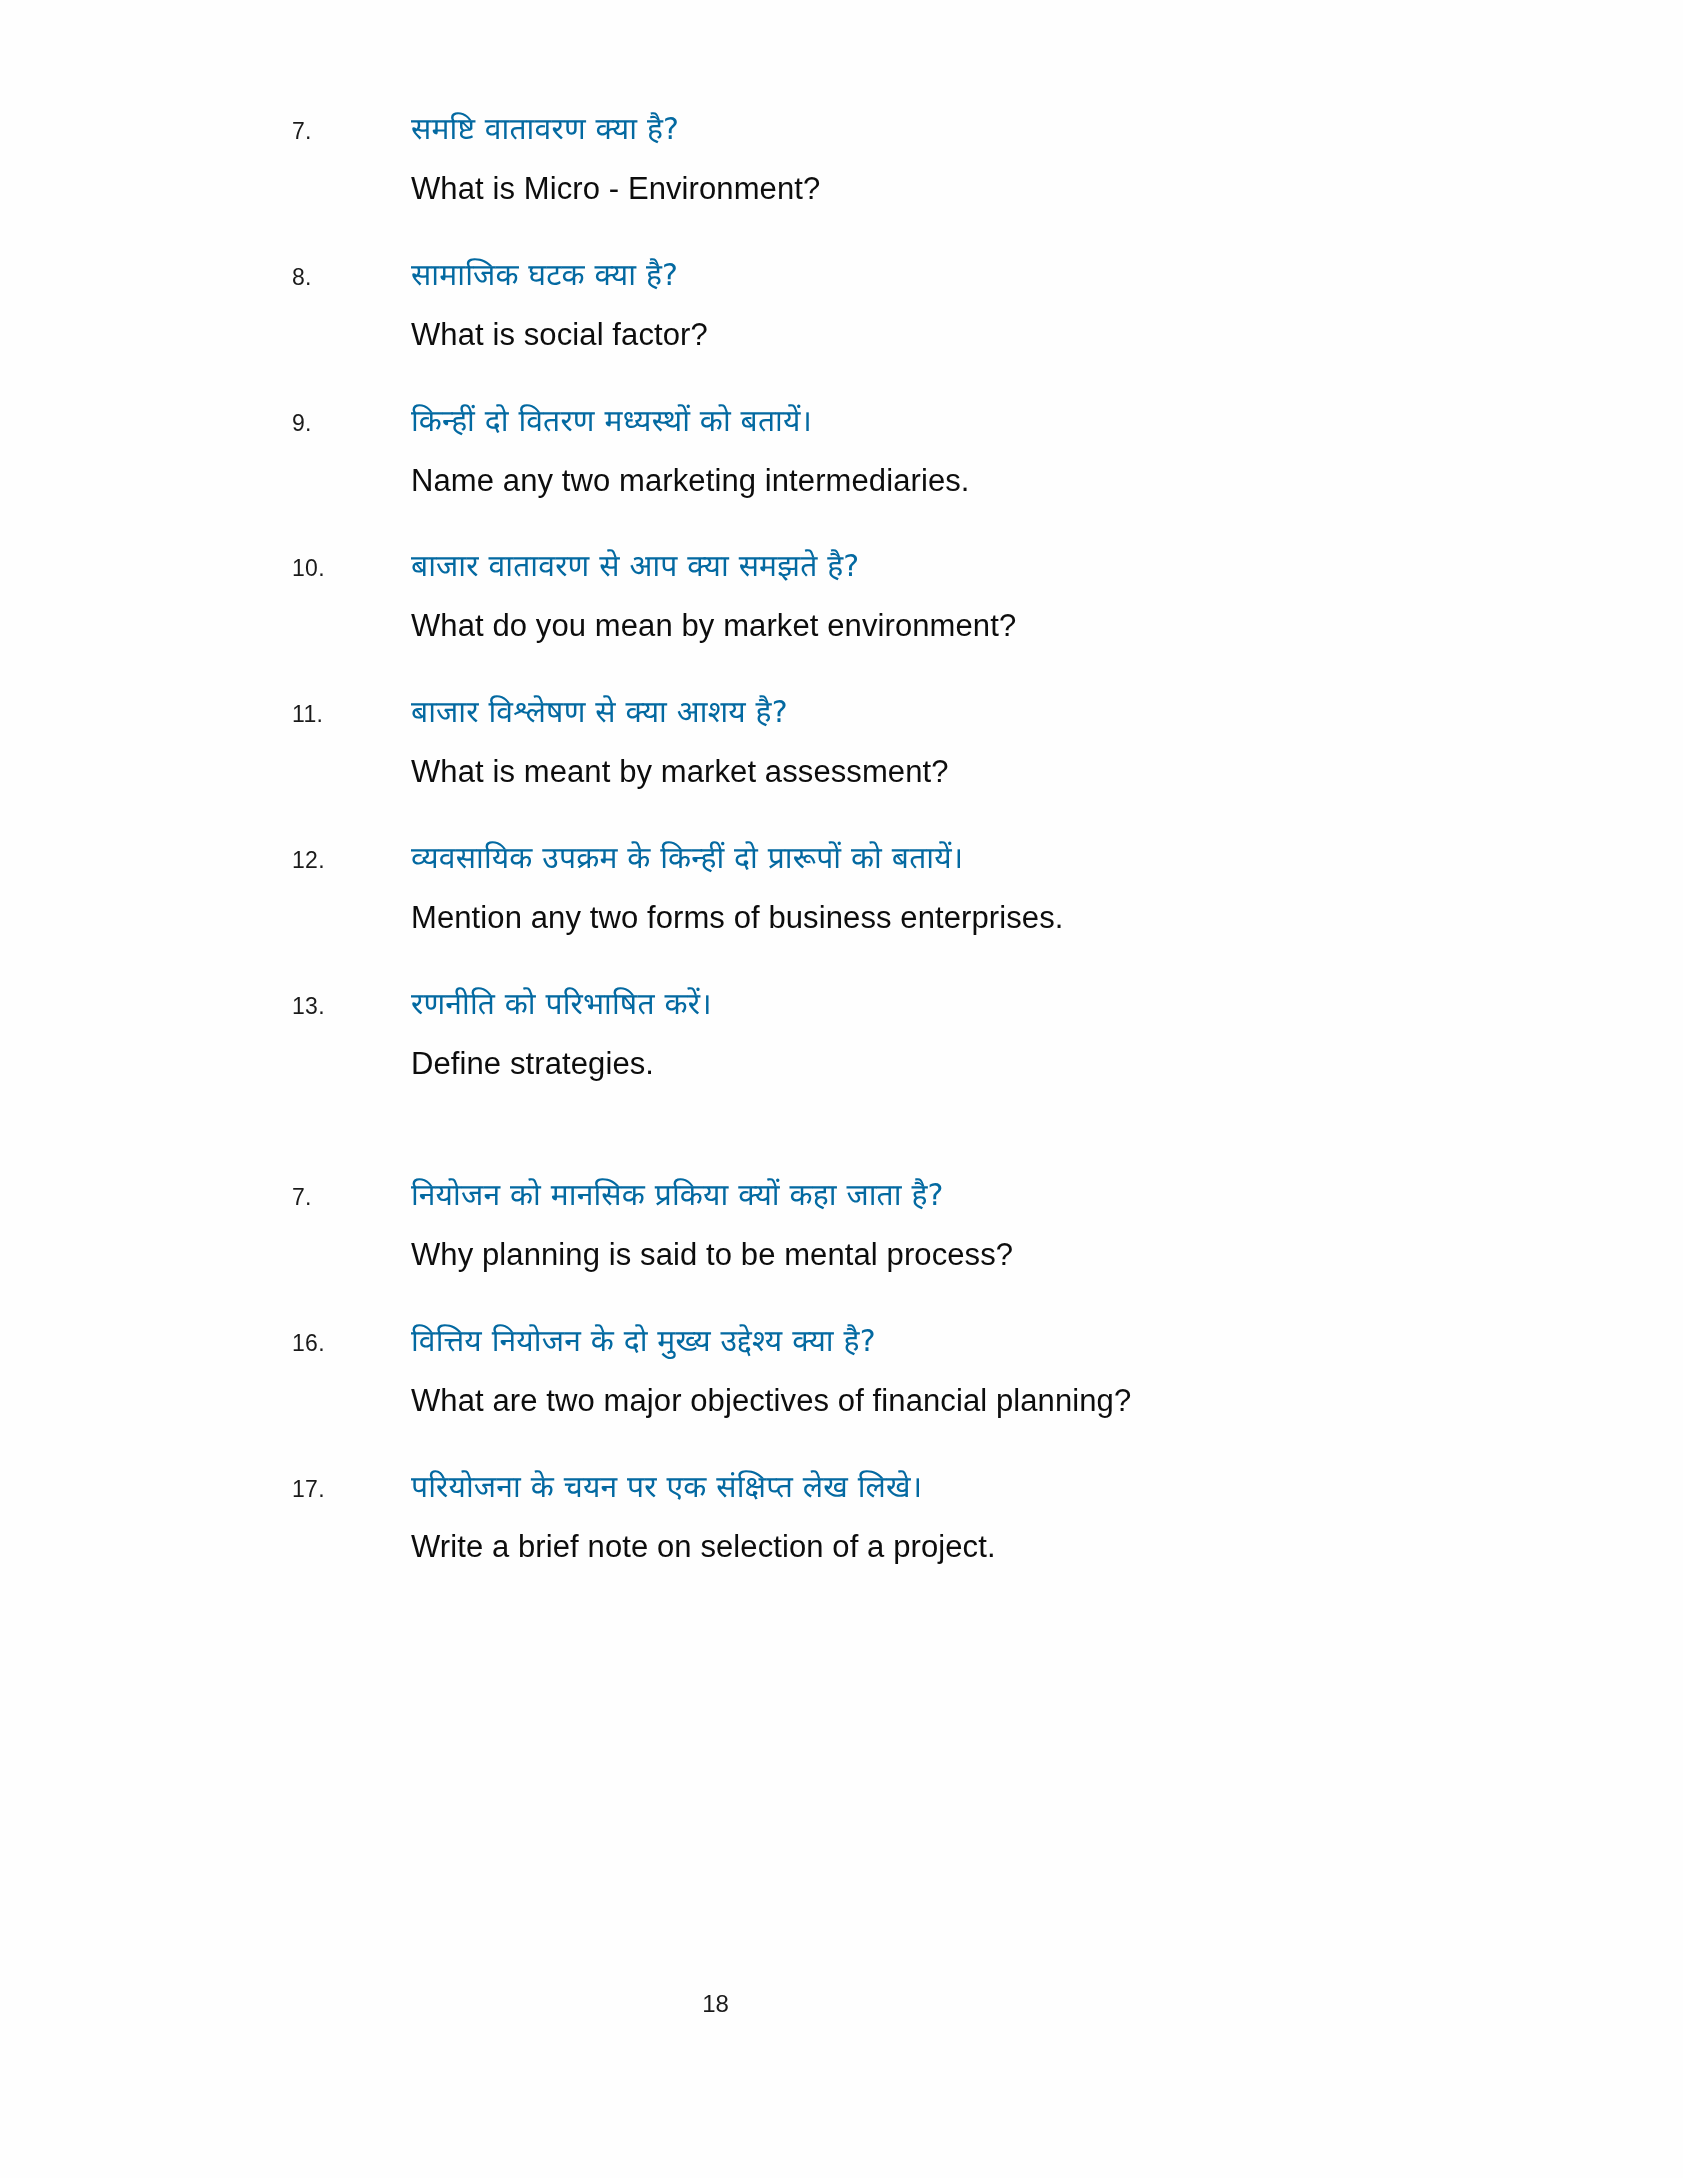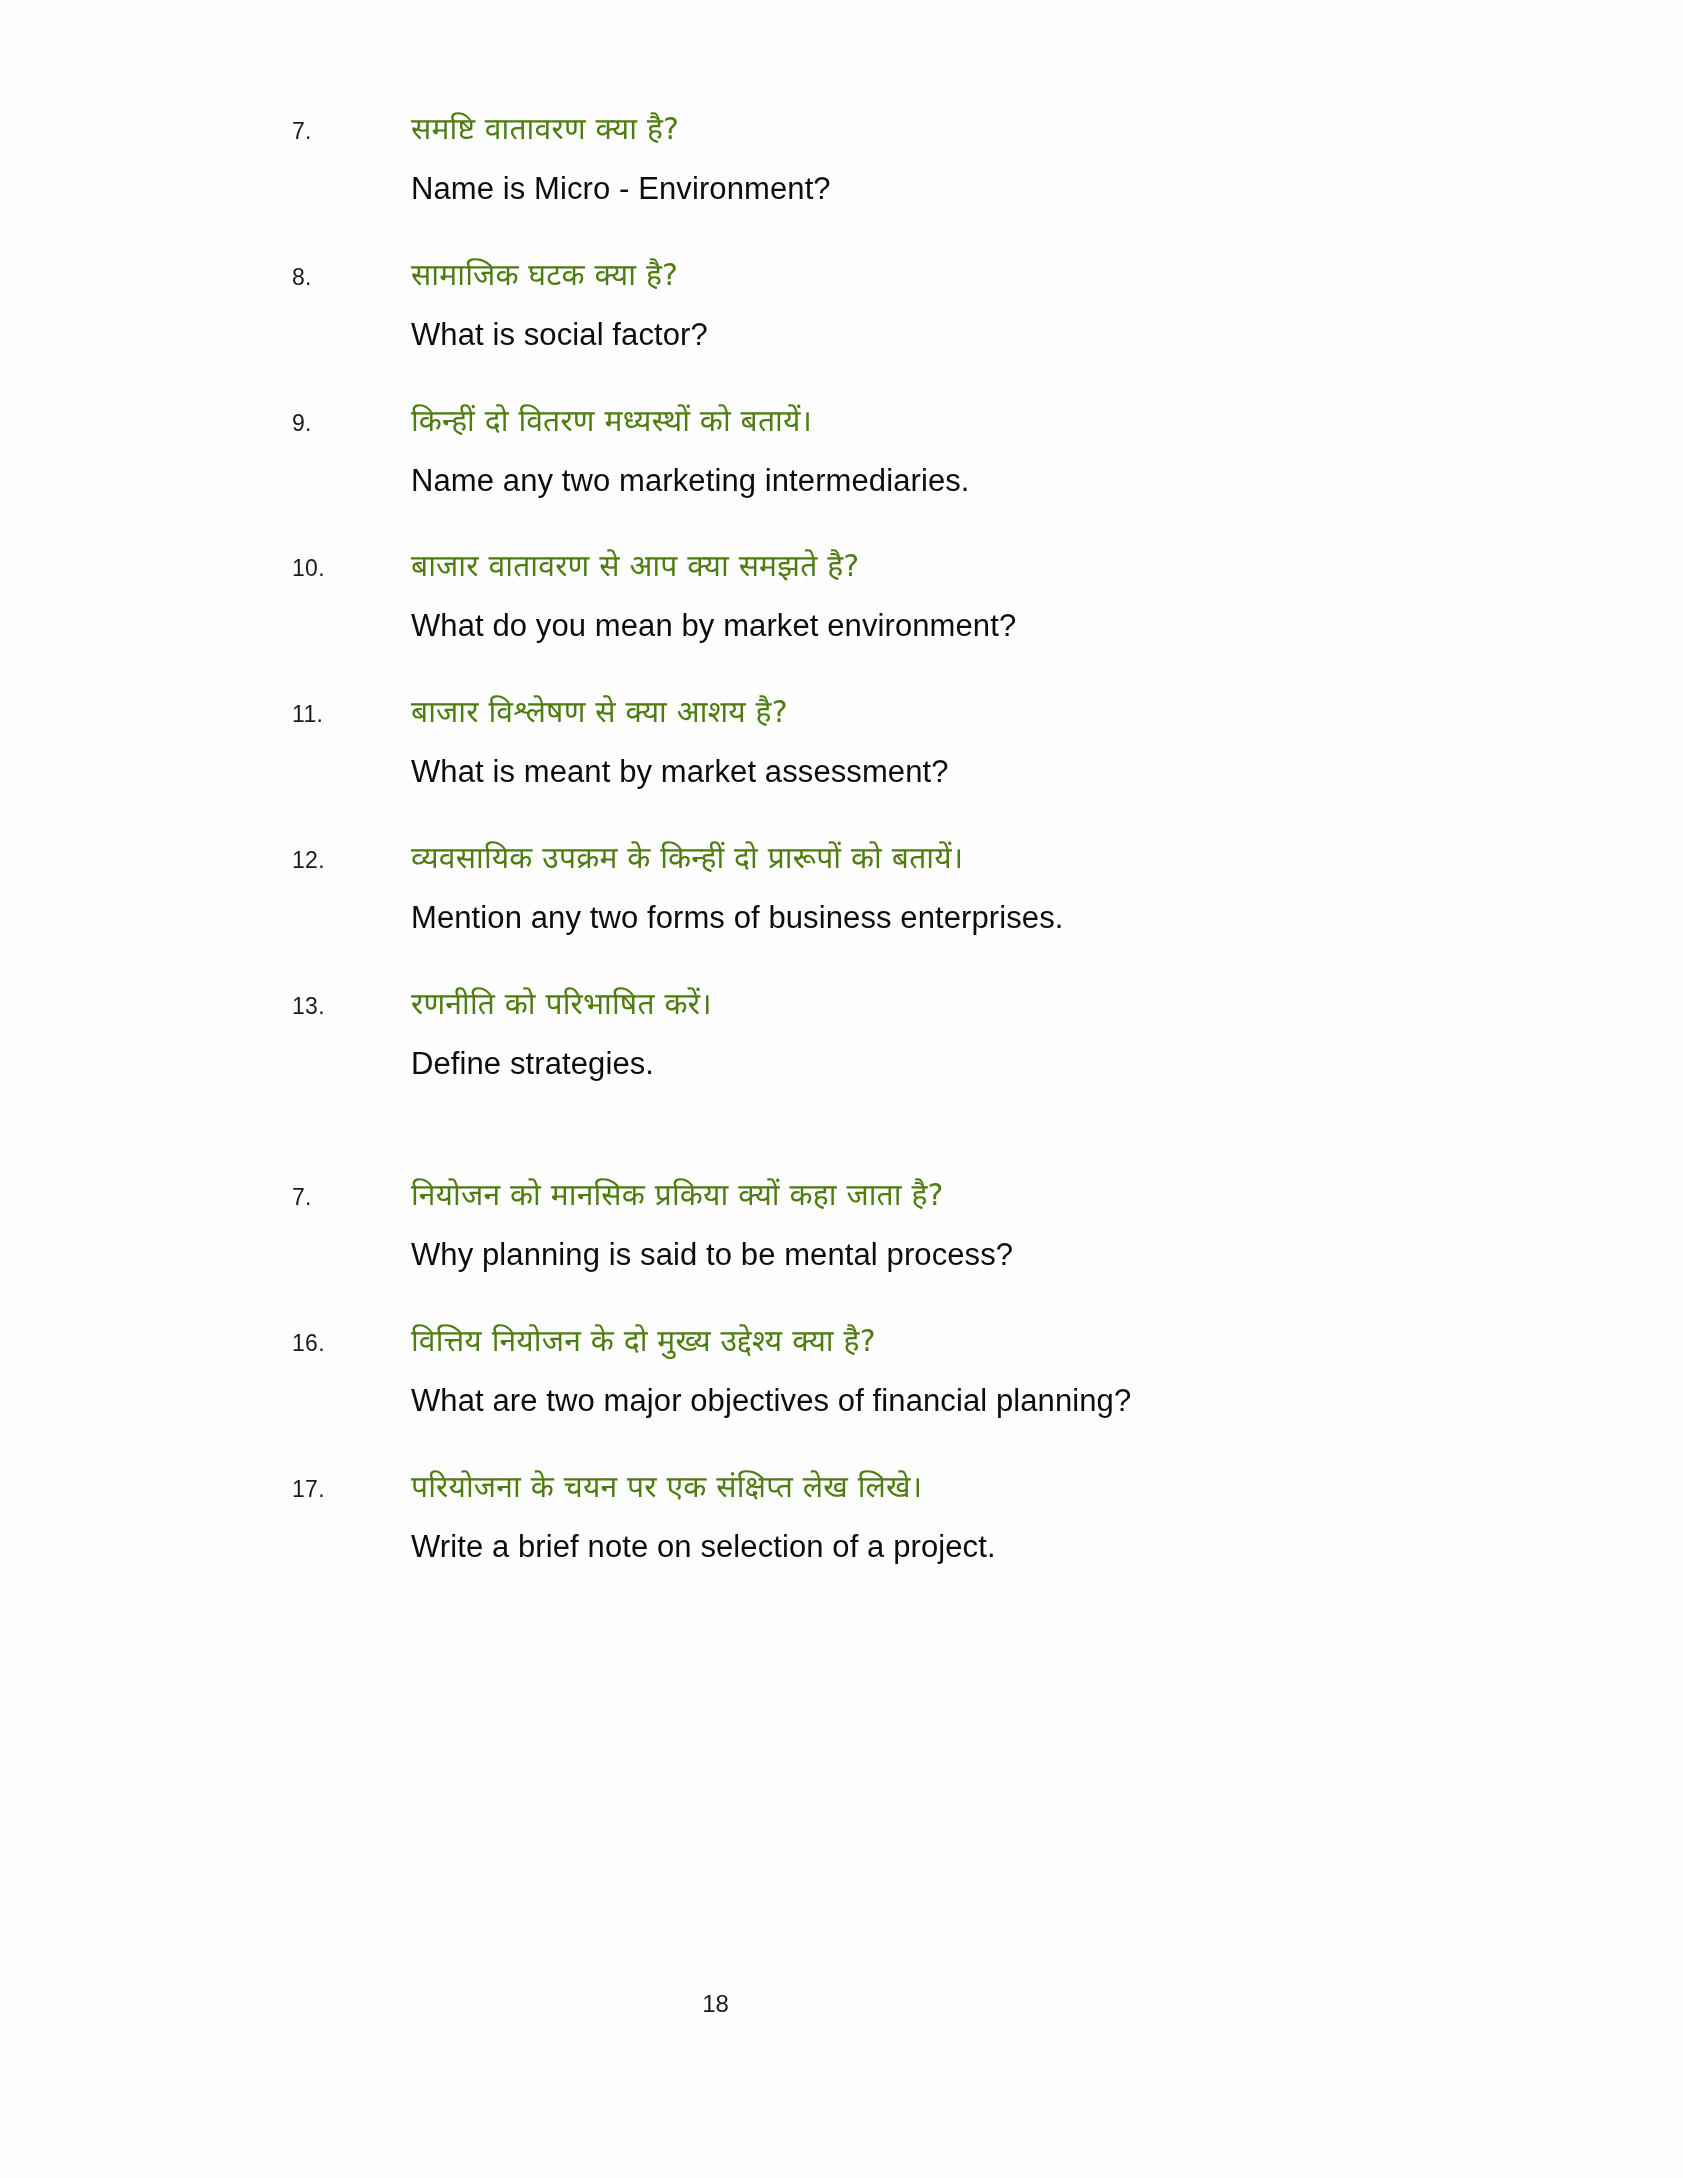--- a/index.html
+++ b/index.html
@@ -48,21 +48,21 @@
     line-height: 1.25;
     letter-spacing: 0.3px;
     color: #1a1a1a;
     font-family: "Liberation Sans", sans-serif;
   }
   .hi {
     flex: 1 1 auto;
     font-size: 30px;
     line-height: 1.30;
     letter-spacing: 0.2px;
-    color: #4d7c0f;
+    color: #0369a1;
     font-family: "DejaVu Sans", sans-serif;
     white-space: nowrap;
   }
   .en-line {
     display: flex;
     align-items: baseline;
     margin-top: 22px;
   }
   .en-spacer {
     flex: 0 0 119px;
@@ -99,21 +99,21 @@
 
   <div class="content" id="question-list">
 
   <div class="qitem">
         <div class="line">
           <span class="num">7.</span>
           <span class="hi">समष्टि वातावरण क्या है?</span>
         </div>
         <div class="en-line">
           <span class="en-spacer"></span>
-          <span class="en">Name is Micro - Environment?</span>
+          <span class="en">What is Micro - Environment?</span>
         </div>
       </div>
       <div class="gap"></div>
       <div class="qitem">
         <div class="line">
           <span class="num">8.</span>
           <span class="hi">सामाजिक घटक क्या है?</span>
         </div>
         <div class="en-line">
           <span class="en-spacer"></span>

